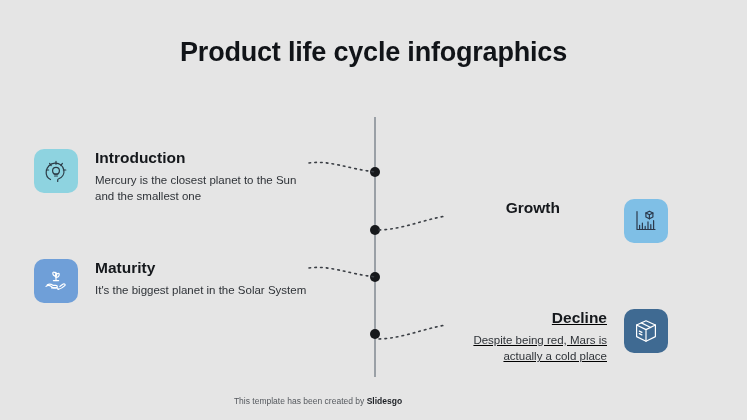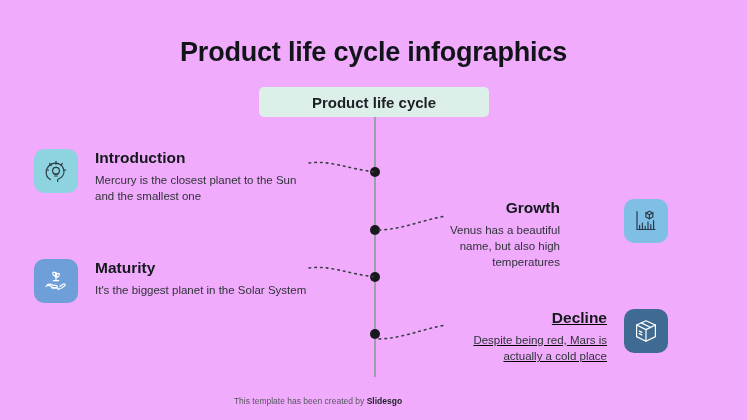--- a/index.html
+++ b/index.html
@@ -10,21 +10,21 @@
     width: 747px;
     height: 420px;
     background: #ffffff;
     font-family: "Liberation Sans", sans-serif;
     overflow: hidden;
   }
   .slide {
     position: relative;
     width: 747px;
     height: 420px;
-    background: #f0abfc;
+    background: #e5e5e5;
   }
 
   
   .slide-title {
     position: absolute;
     left: 0;
     top: 37px;
     width: 747px;
     text-align: center;
     font-size: 27px;
@@ -141,23 +141,20 @@
   }
   .footer b { color: #1d2025; font-weight: bold; }
 </style>
 </head>
 <body>
 
 <div class="slide">
 
   <div class="slide-title">Product life cycle infographics</div>
 
-  <div class="cycle-pill">
-    <span>Product life cycle</span>
-  </div>
 
   <div class="timeline-axis"></div>
   <div class="timeline-dot dot-1"></div>
   <div class="timeline-dot dot-2"></div>
   <div class="timeline-dot dot-3"></div>
   <div class="timeline-dot dot-4"></div>
 
   <svg class="connector" style="left:308px; top:155px;" width="70" height="30" viewBox="0 0 70 30">
     <path d="M1,8 C22,5 40,14 68,17"></path>
   </svg>
@@ -200,21 +197,20 @@
     </div>
     <div class="item-text-left">
       <div class="item-heading">Introduction</div>
       <div class="item-body">Mercury is the closest planet to the Sun and the smallest one</div>
     </div>
   </div>
 
   <div class="item item-right" style="left:440px; top:199px; width:228px; justify-content:flex-end;gap:47px;">
     <div class="item-text-right">
       <div class="item-heading">Growth</div>
-      <div class="item-body">Venus has a beautiful name, but also high temperatures</div>
     </div>
     <div class="icon-tile" style="background:#7fbfe6;">
       <svg width="26" height="26" viewBox="0 0 26 26" fill="none" stroke="#2b3a4d" stroke-width="1.2" stroke-linecap="round" stroke-linejoin="round">
         <path d="M4 3.5v18h18"></path>
         <path d="M6.6 21.5v-4.2M9.4 21.5v-6.4M12.2 21.5v-3.1M15 21.5v-7.6M17.8 21.5v-5M20.6 21.5v-8.8"></path>
         <path d="M16.4 3.2 19.9 5v4l-3.5 1.8L12.9 9V5z"></path>
         <path d="M12.9 5l3.5 1.8L19.9 5M16.4 6.8v4"></path>
       </svg>
     </div>
   </div>

